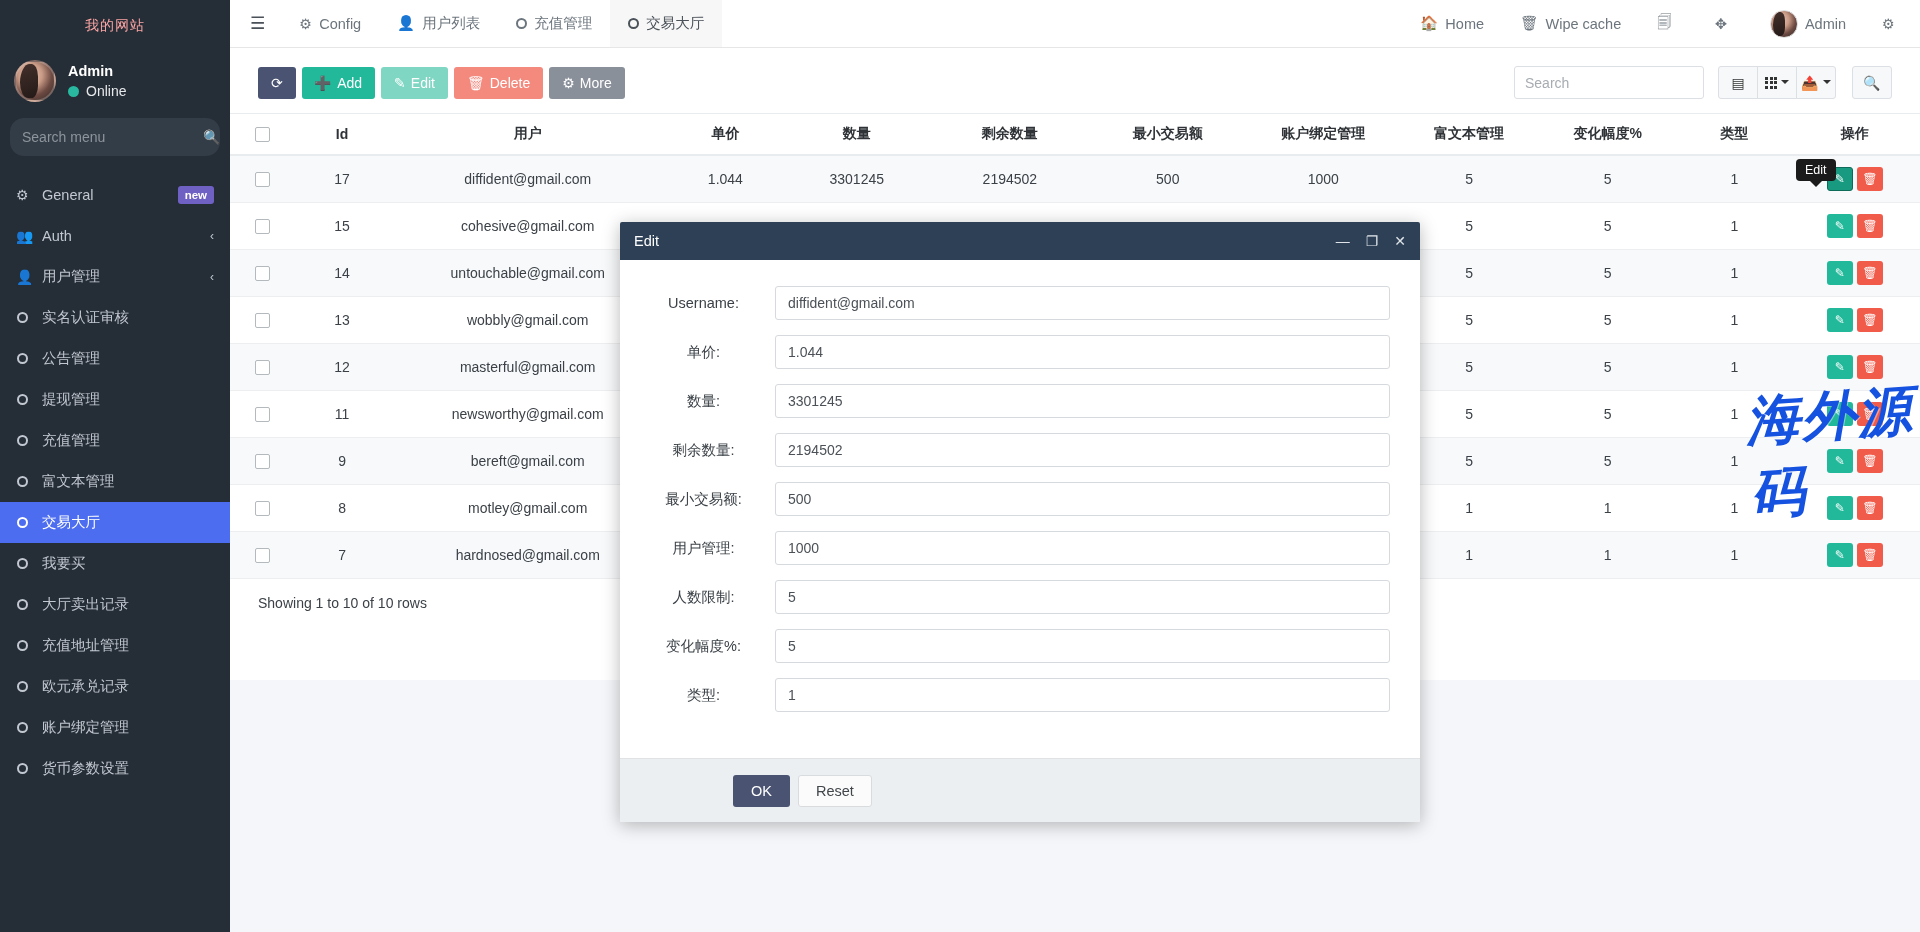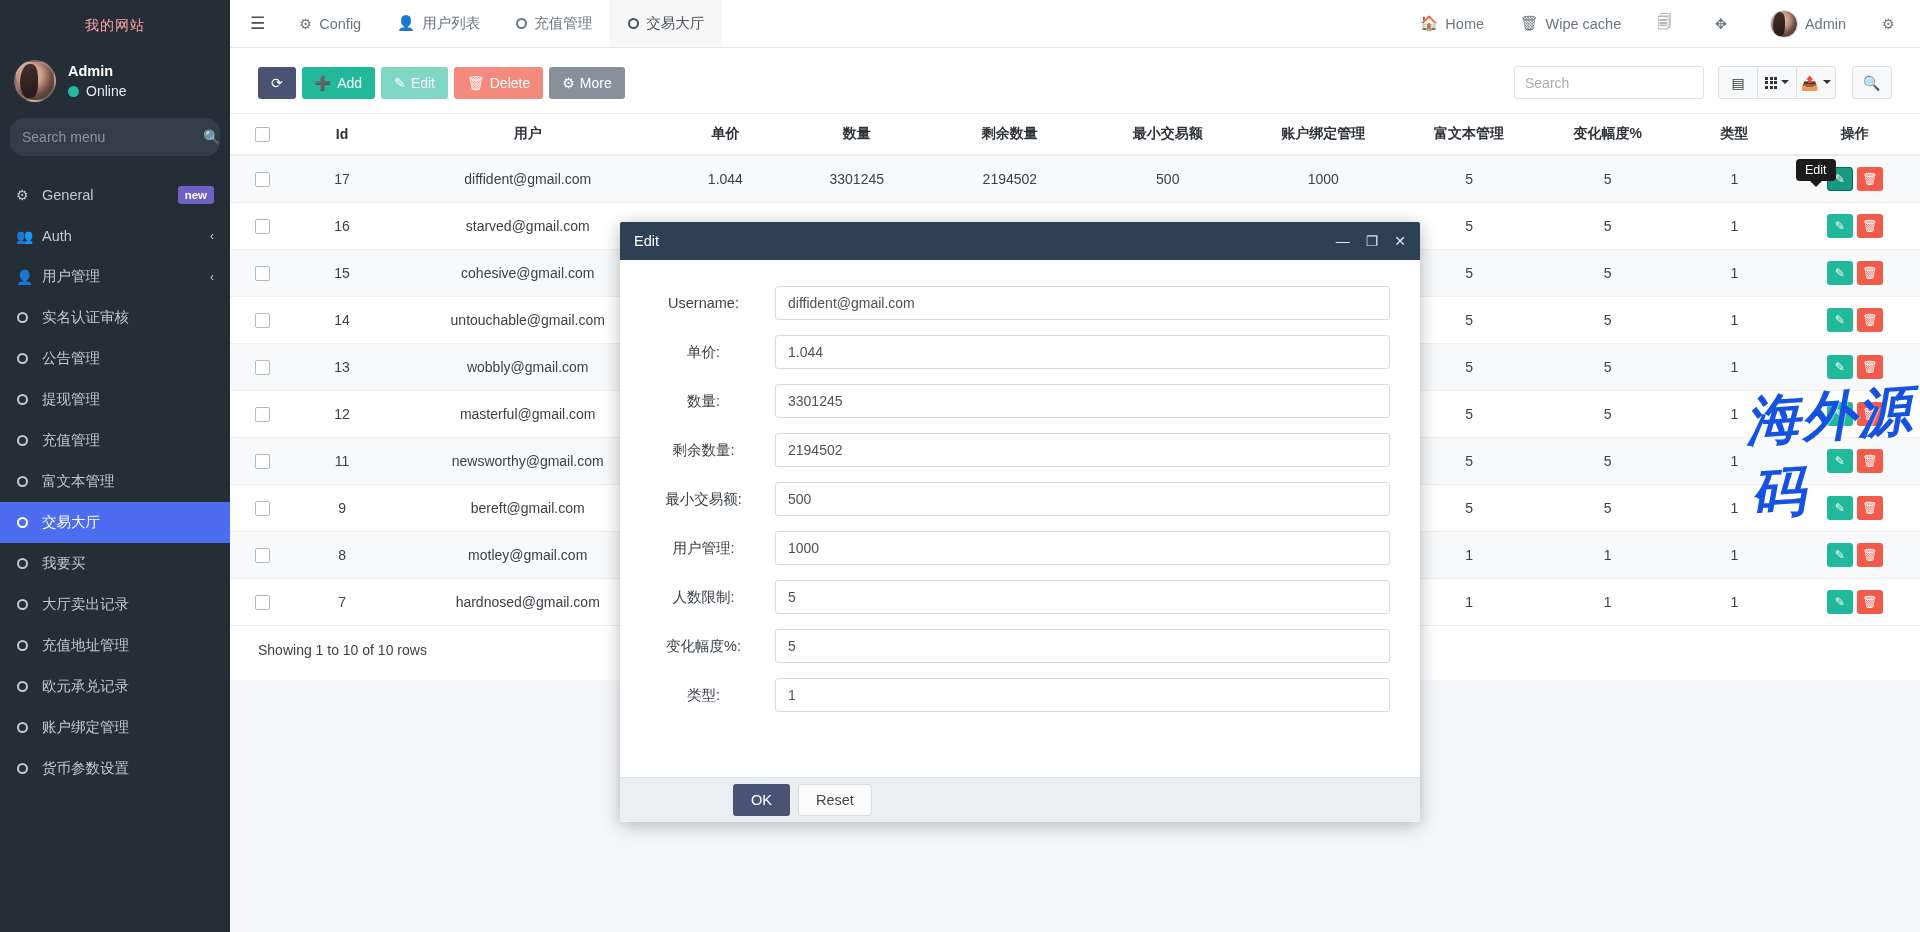--- a/index.html
+++ b/index.html
@@ -206,21 +206,21 @@
   .flabel {
     width: 125px; flex: 0 0 125px; text-align: center; padding-right: 18px;
     font-size: 14.5px; color: #3b4147;
   }
   .finput {
     flex: 1; height: 34px; border: 1px solid #d6dade; border-radius: 3px;
     padding: 0 12px; font-size: 14px; color: #4b5157; font-family: inherit;
     outline: none; background: #fff;
   }
   .modal-foot {
-    height: 45px; background: #eceff1; border-top: 1px solid #dfe3e6;
+    height: 64px; background: #eceff1; border-top: 1px solid #dfe3e6;
     display: flex; align-items: center; padding-left: 113px; gap: 8px;
   }
   .mbtn {
     font-size: 14.5px; padding: 7px 17px; border-radius: 3px; cursor: pointer;
     font-family: inherit; border: 1px solid transparent;
   }
   .mbtn-ok { background: #4a5472; color: #fff; }
   .mbtn-reset { background: #fbfbfb; color: #41464b; border-color: #d9dcdf; }
 </style>
 </head>
@@ -461,43 +461,20 @@
                   <span>✎</span>
                 </button>
                 <button class="act-btn act-del">
                   <span>🗑</span>
                 </button>
               </div>
             </td>
           </tr>
           <tr>
             <td><span class="cb"></span></td>
-            <td>16</td>
-            <td>starved@gmail.com</td>
-            <td></td>
-            <td></td>
-            <td></td>
-            <td></td>
-            <td></td>
-            <td>5</td>
-            <td>5</td>
-            <td>1</td>
-            <td>
-              <div class="act">
-                <button class="act-btn act-edit">
-                  <span>✎</span>
-                </button>
-                <button class="act-btn act-del">
-                  <span>🗑</span>
-                </button>
-              </div>
-            </td>
-          </tr>
-          <tr>
-            <td><span class="cb"></span></td>
             <td>15</td>
             <td>cohesive@gmail.com</td>
             <td></td>
             <td></td>
             <td></td>
             <td></td>
             <td></td>
             <td>5</td>
             <td>5</td>
             <td>1</td>

